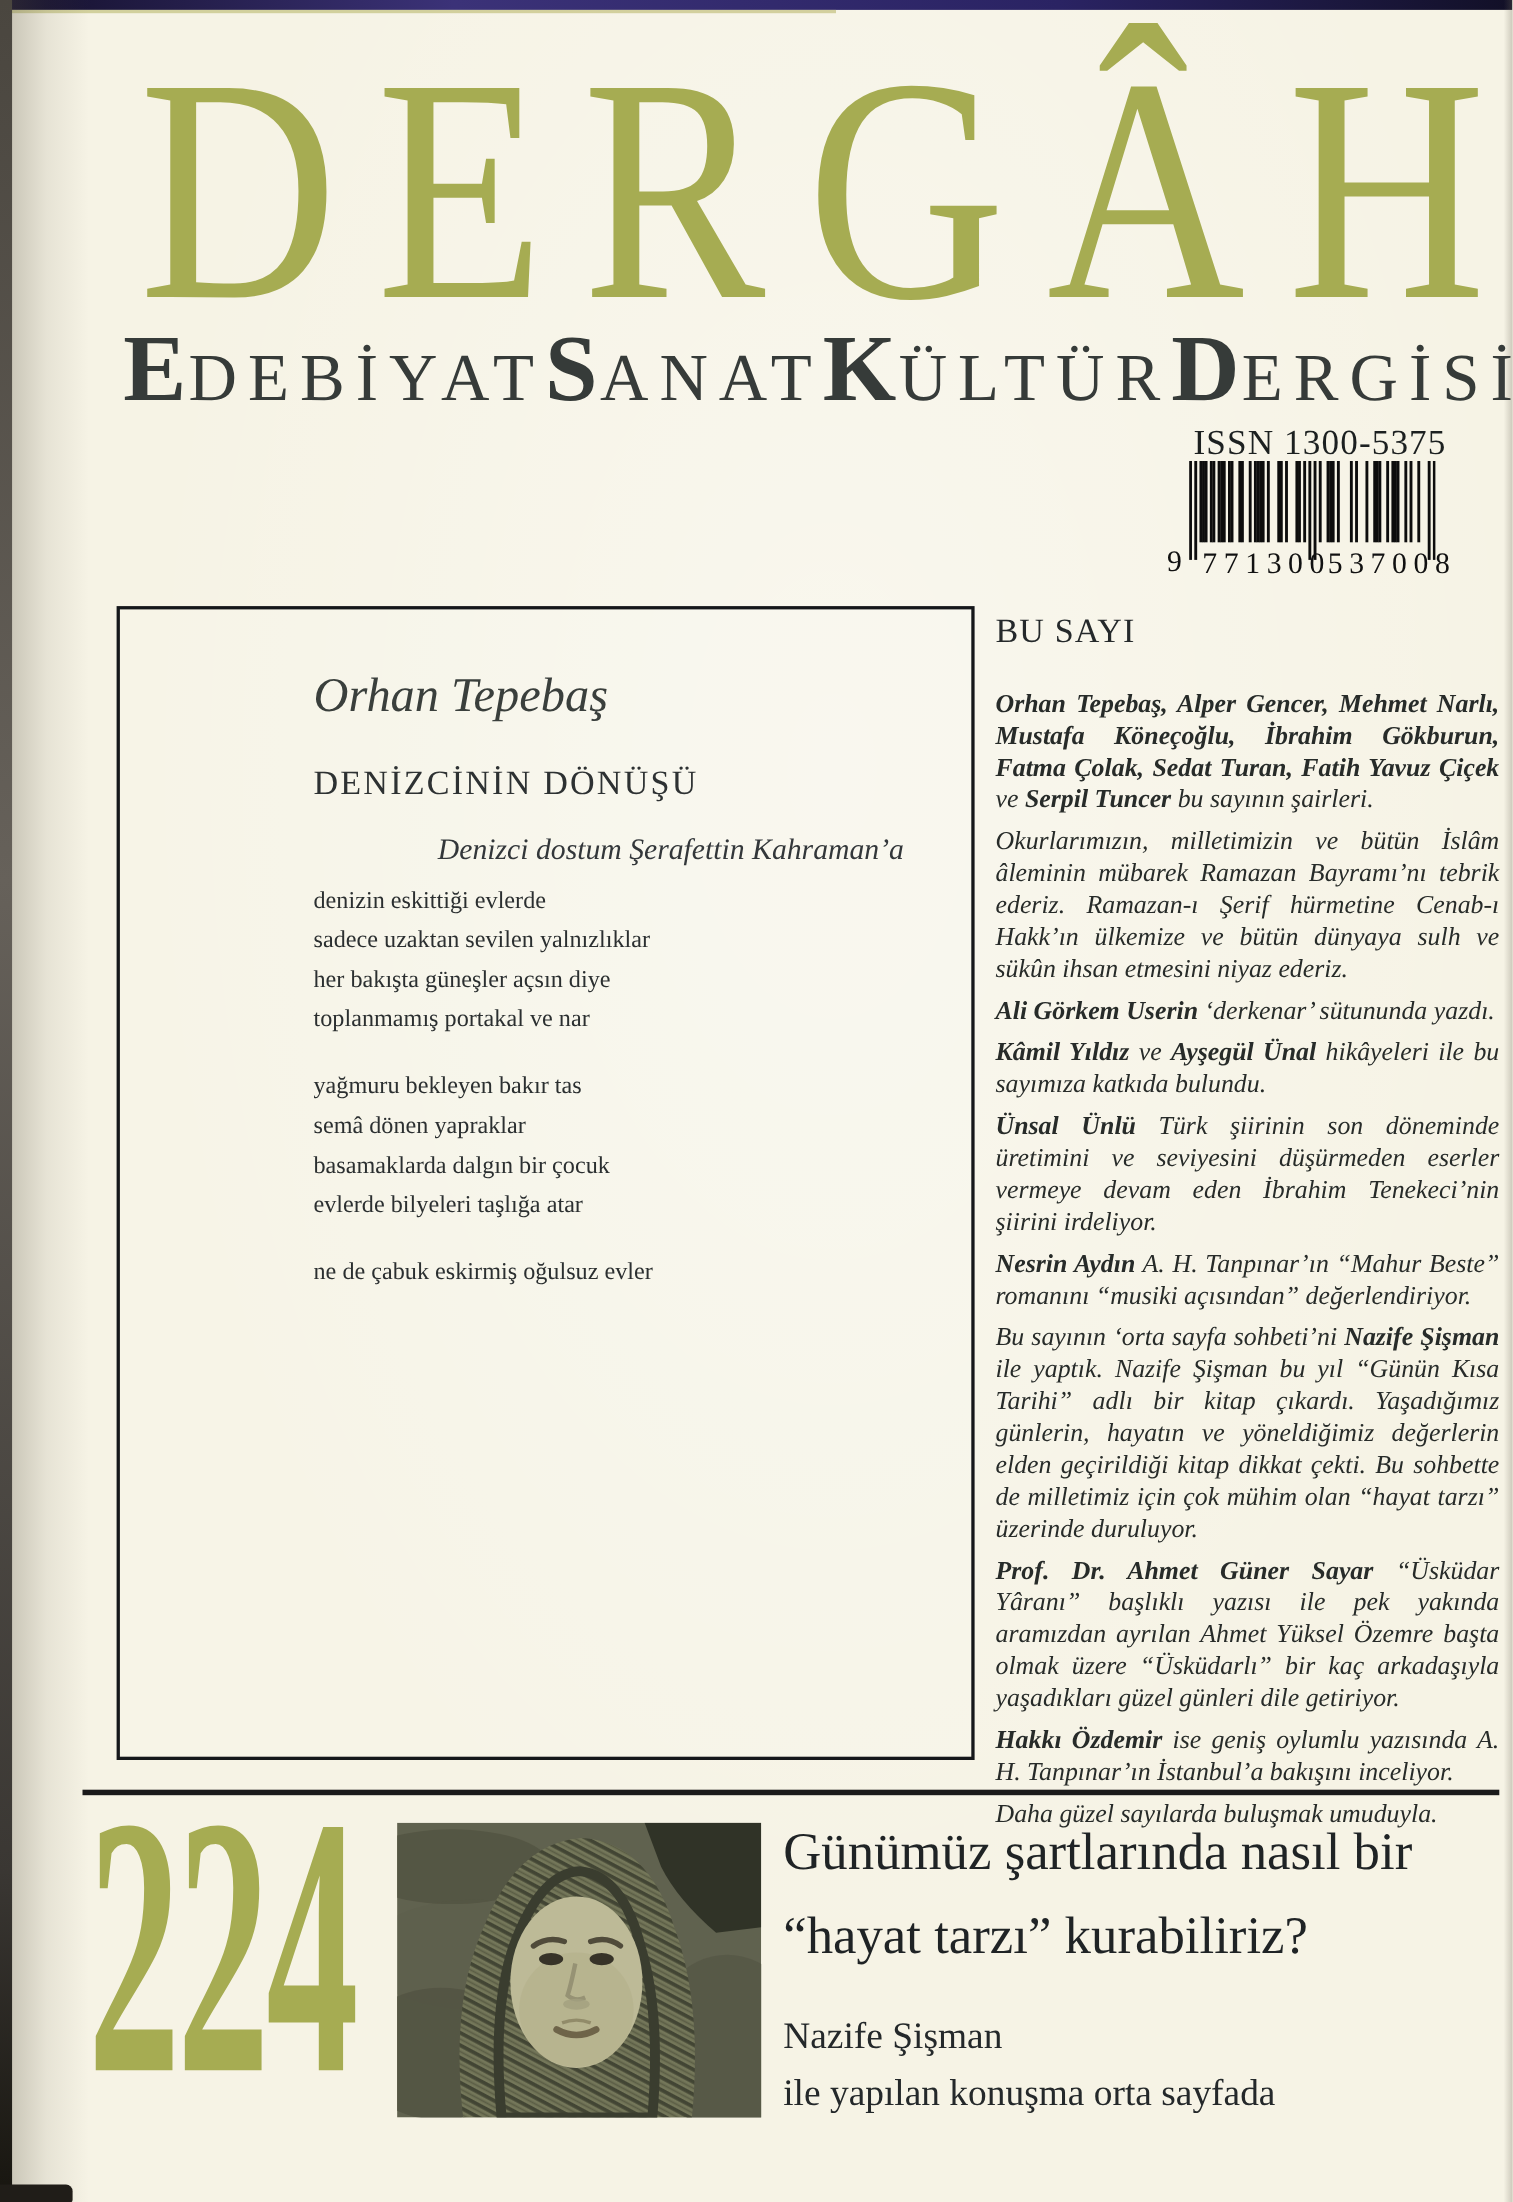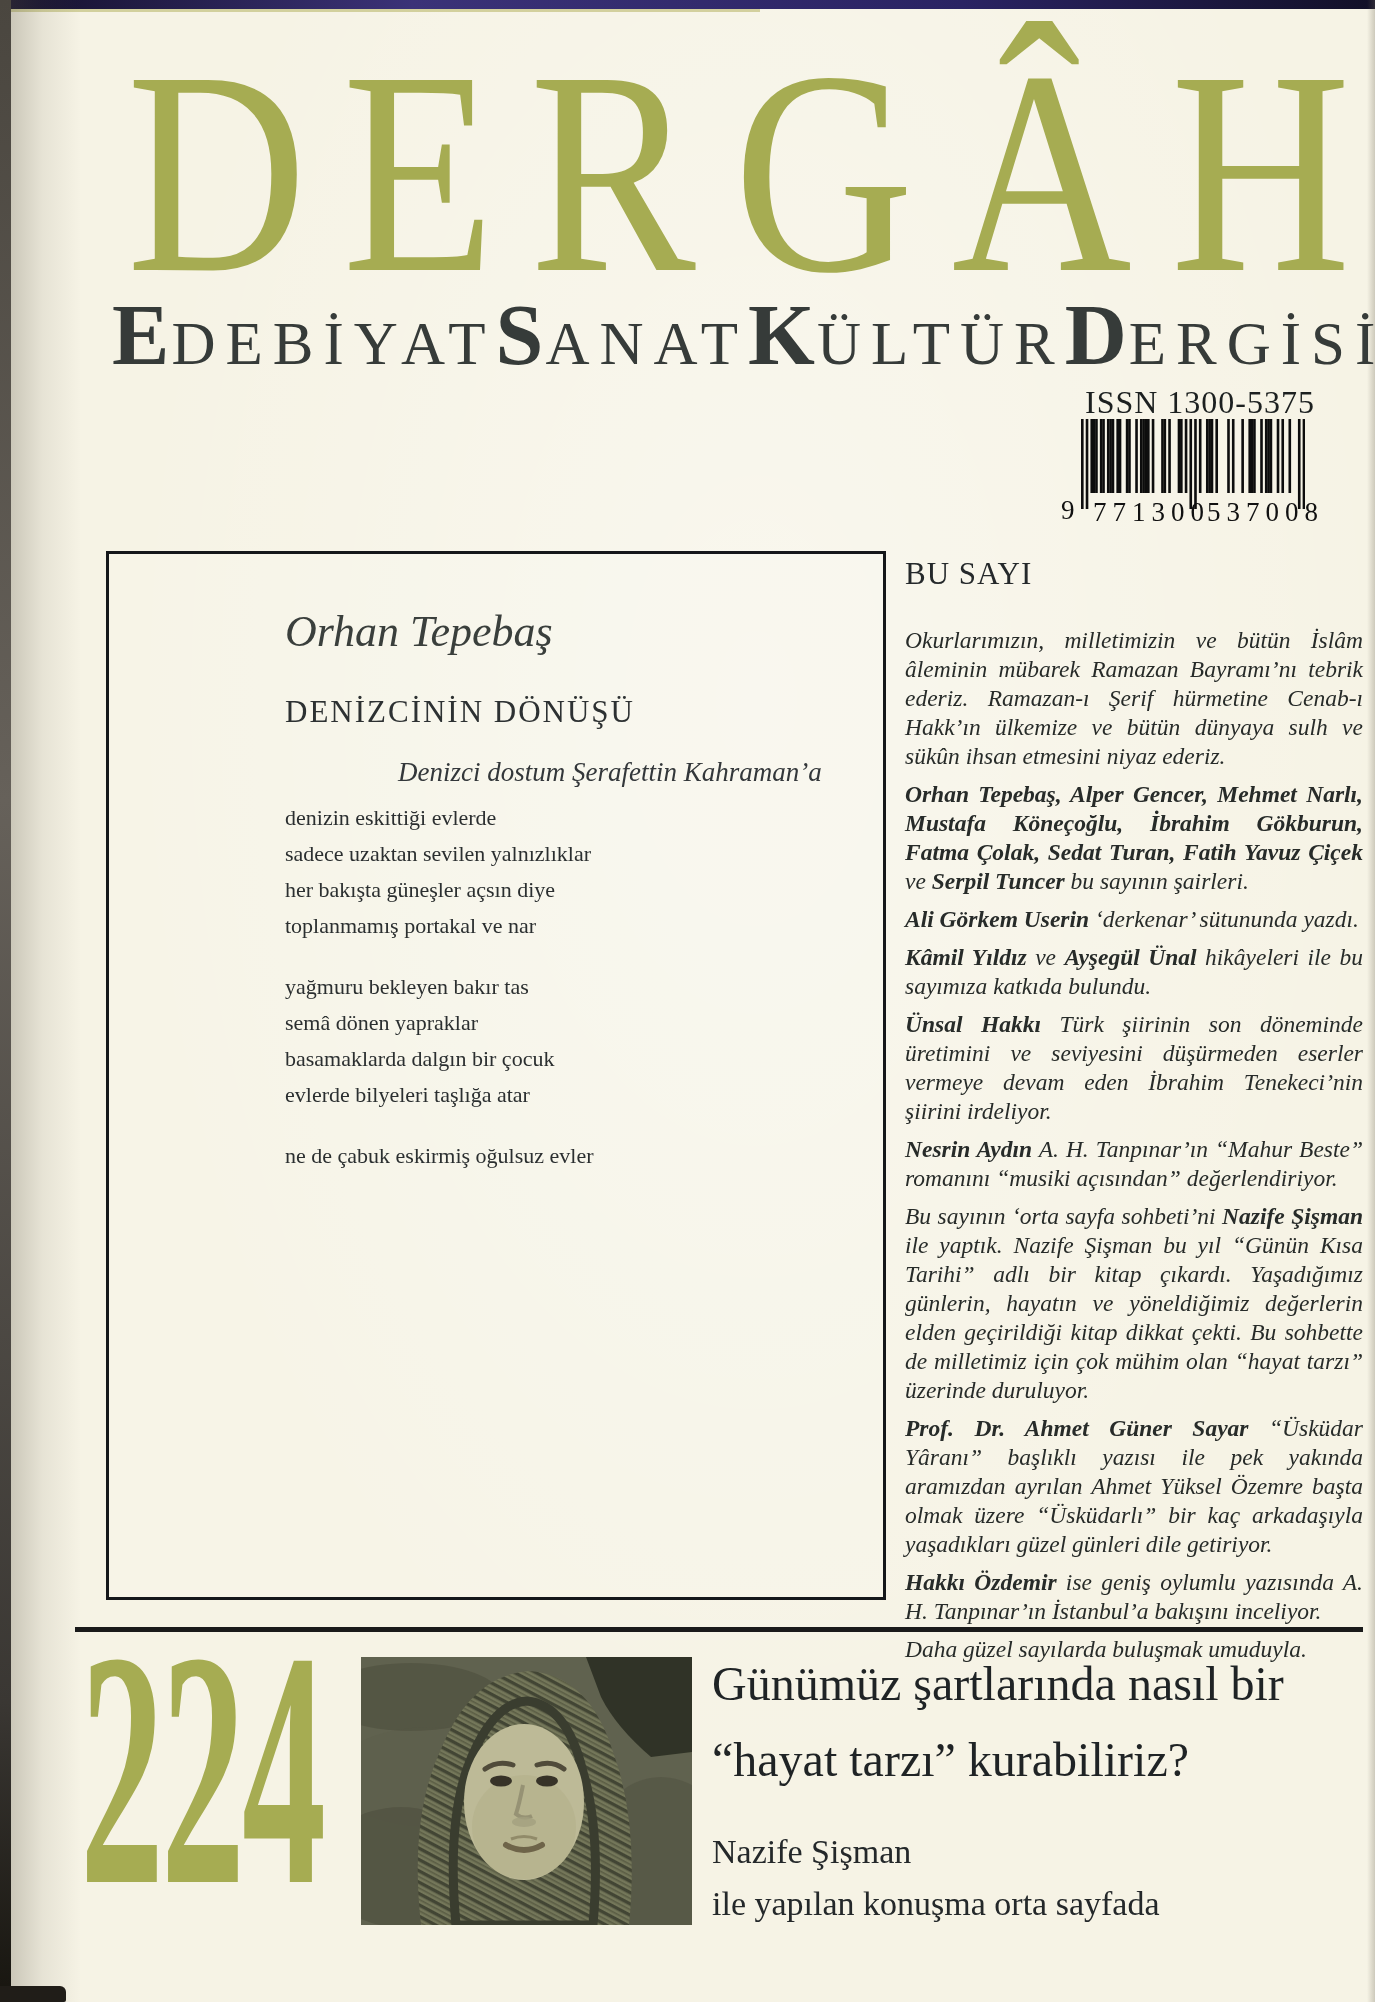--- a/index.html
+++ b/index.html
@@ -175,25 +175,25 @@
         </div>
         <div class="stanza">
           <div class="poem-line">ne de çabuk eskirmiş oğulsuz evler</div>
         </div>
       </div>
   </div>
 
   <div class="busayi">
     <div class="busayi-header">BU SAYI</div>
     <div class="busayi-paragraphs" id="busayi-paragraphs">
+        <p><b>Orhan Tepebaş, Alper Gencer, Mehmet Narlı, Mustafa Köneçoğlu, İbrahim Gökburun, Fatma Çolak, Sedat Turan, Fatih Yavuz Çiçek</b><span> ve </span><b>Serpil Tuncer</b><span> bu sayının şairleri.</span></p>
         <p><span>Okurlarımızın, milletimizin ve bütün İslâm âleminin mübarek Ramazan Bayramı’nı tebrik ederiz. Ramazan-ı Şerif hürmetine Cenab-ı Hakk’ın ülkemize ve bütün dünyaya sulh ve sükûn ihsan etmesini niyaz ederiz.</span></p>
-        <p><b>Orhan Tepebaş, Alper Gencer, Mehmet Narlı, Mustafa Köneçoğlu, İbrahim Gökburun, Fatma Çolak, Sedat Turan, Fatih Yavuz Çiçek</b><span> ve </span><b>Serpil Tuncer</b><span> bu sayının şairleri.</span></p>
         <p><b>Ali Görkem Userin</b><span> ‘derkenar’ sütununda yazdı.</span></p>
         <p><b>Kâmil Yıldız</b><span> ve </span><b>Ayşegül Ünal</b><span> hikâyeleri ile bu sayımıza katkıda bulundu.</span></p>
-        <p><b>Ünsal Hakkı</b><span> Türk şiirinin son döneminde üretimini ve seviyesini düşürmeden eserler vermeye devam eden İbrahim Tenekeci’nin şiirini irdeliyor.</span></p>
+        <p><b>Ünsal Ünlü</b><span> Türk şiirinin son döneminde üretimini ve seviyesini düşürmeden eserler vermeye devam eden İbrahim Tenekeci’nin şiirini irdeliyor.</span></p>
         <p><b>Nesrin Aydın</b><span> A. H. Tanpınar’ın “Mahur Beste” romanını “musiki açısından” değerlendiriyor.</span></p>
         <p><span>Bu sayının ‘orta sayfa sohbeti’ni </span><b>Nazife Şişman</b><span> ile yaptık. Nazife Şişman bu yıl “Günün Kısa Tarihi” adlı bir kitap çıkardı. Yaşadığımız günlerin, hayatın ve yöneldiğimiz değerlerin elden geçirildiği kitap dikkat çekti. Bu sohbette de milletimiz için çok mühim olan “hayat tarzı” üzerinde duruluyor.</span></p>
         <p><b>Prof. Dr. Ahmet Güner Sayar</b><span> “Üsküdar Yâranı” başlıklı yazısı ile pek yakında aramızdan ayrılan Ahmet Yüksel Özemre başta olmak üzere “Üsküdarlı” bir kaç arkadaşıyla yaşadıkları güzel günleri dile getiriyor.</span></p>
         <p><b>Hakkı Özdemir</b><span> ise geniş oylumlu yazısında A. H. Tanpınar’ın İstanbul’a bakışını inceliyor.</span></p>
         <p><span>Daha güzel sayılarda buluşmak umuduyla.</span></p>
       </div>
   </div>
 
   <div class="rule"></div>
   <div class="issue-number">224</div>

